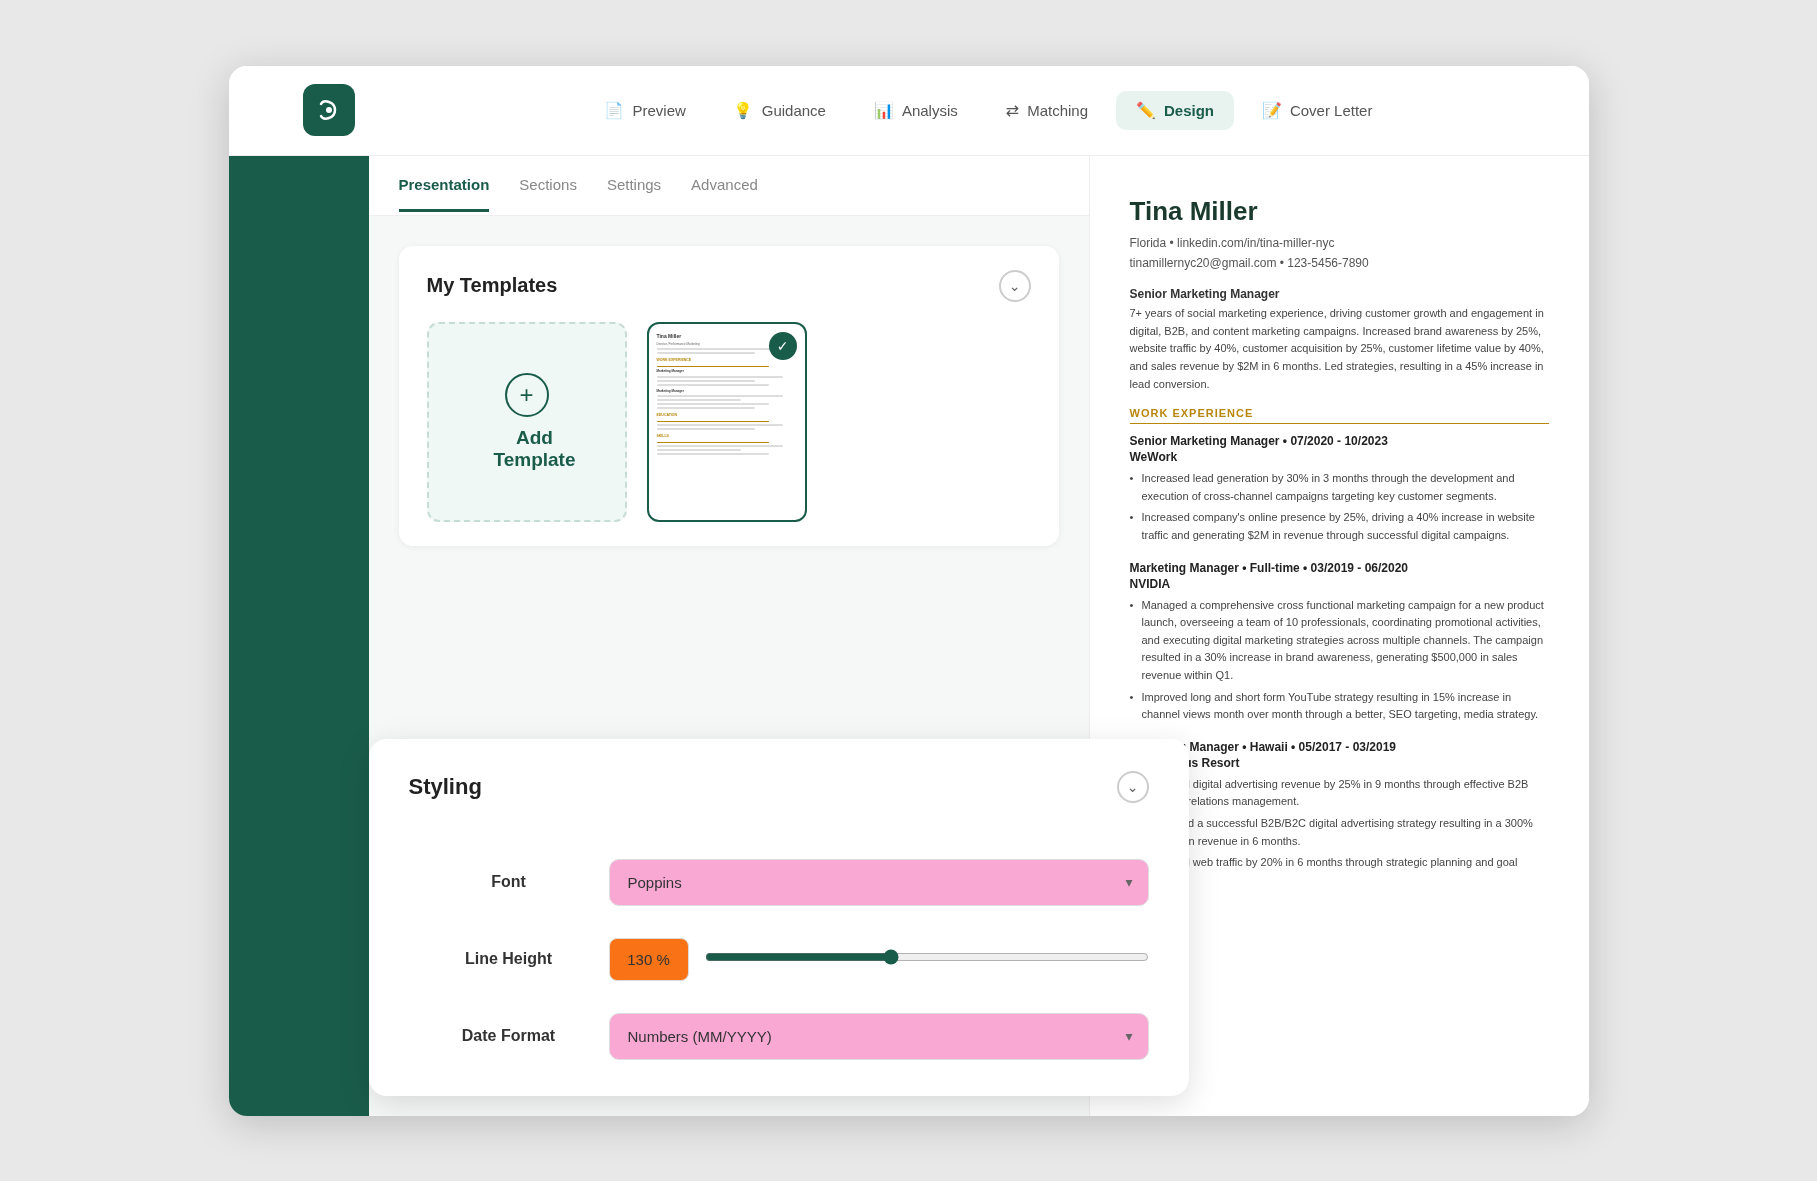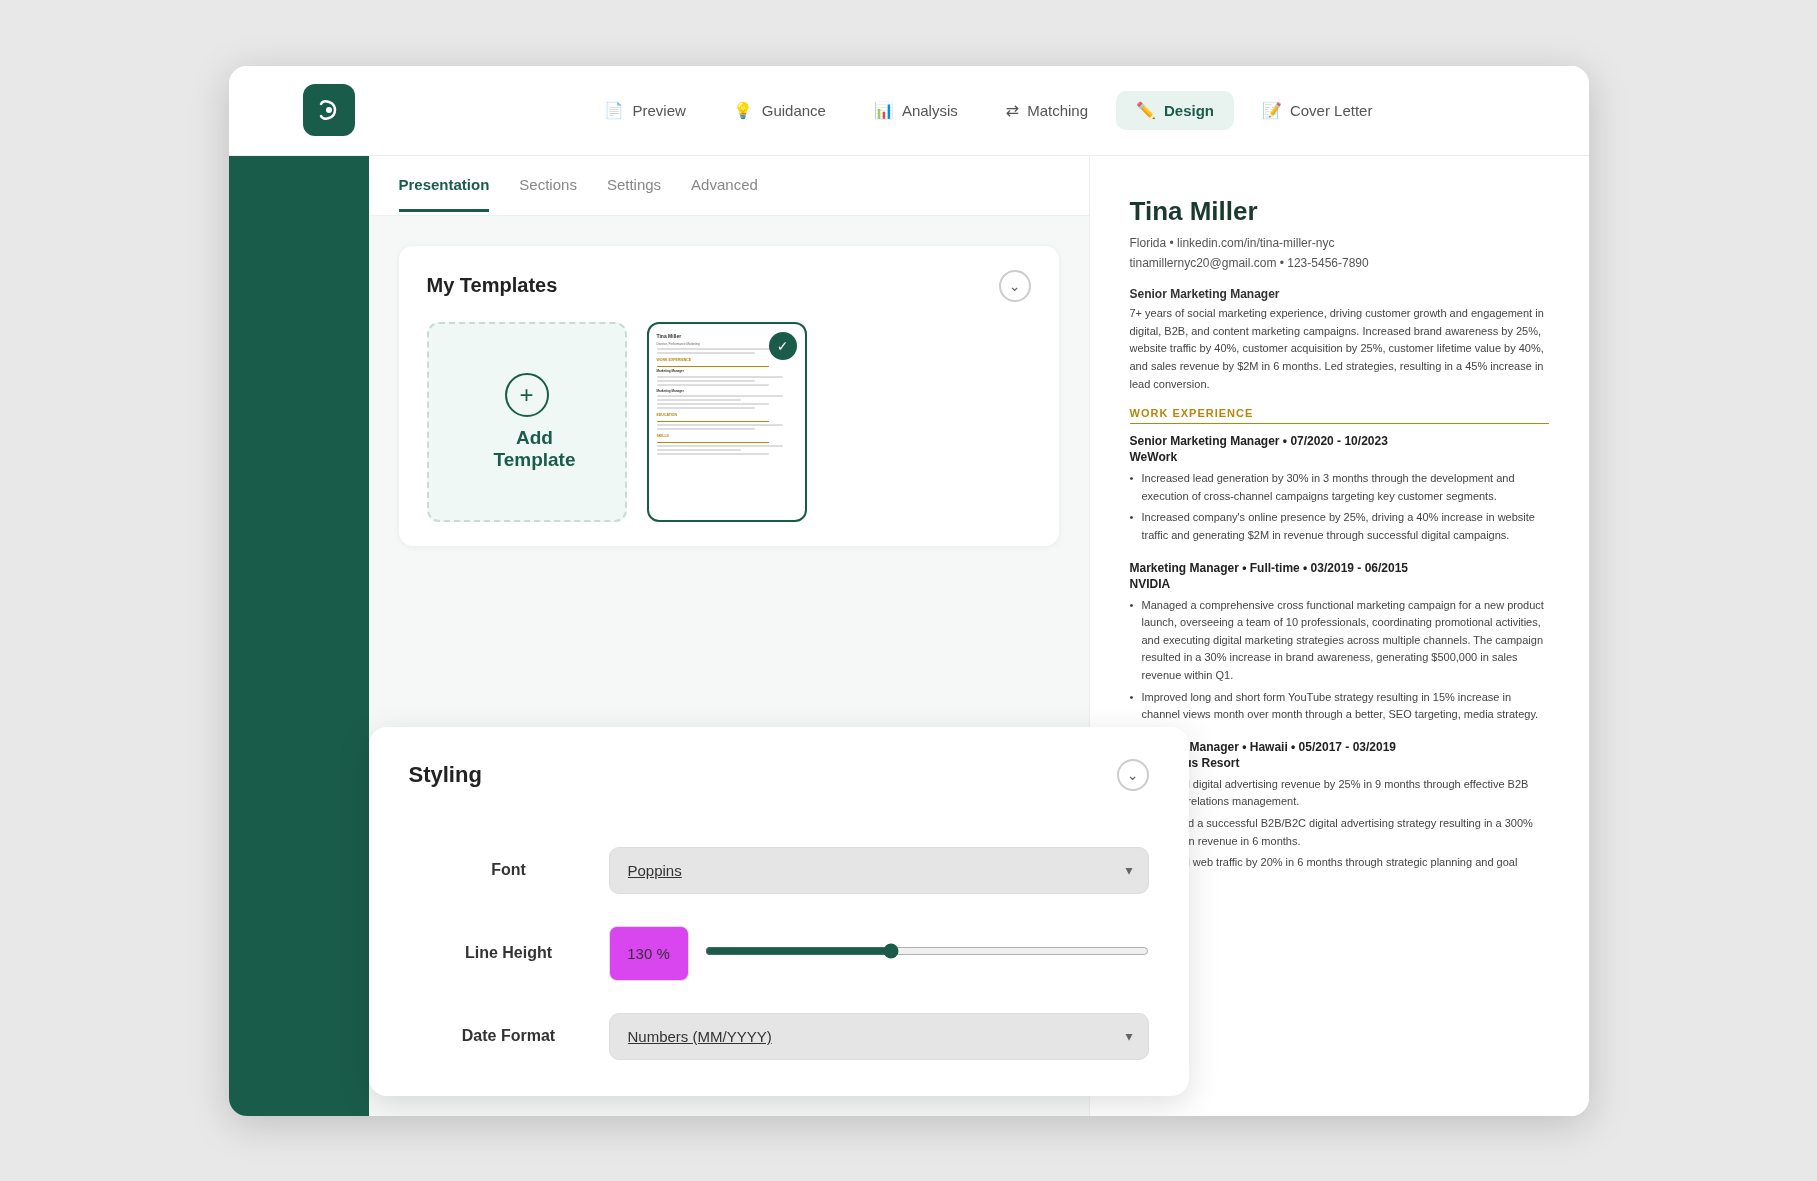--- a/index.html
+++ b/index.html
@@ -323,26 +323,25 @@
 
     .select-wrapper {
       position: relative;
     }
 
     .select-wrapper select {
       width: 100%;
       padding: 14px 18px;
       border-radius: 10px;
       border: 1.5px solid #ddd;
-      background: #e5e5e5;
+      background: #f9a8d4;
       font-size: 15px;
       color: #333;
       appearance: none;
       cursor: pointer;
-      text-decoration: underline;
     }
 
     .select-arrow {
       position: absolute;
       right: 16px;
       top: 50%;
       transform: translateY(-50%);
       pointer-events: none;
       color: #666;
       font-size: 14px;
@@ -350,26 +349,26 @@
 
     
     .line-height-control {
       display: flex;
       align-items: center;
       gap: 16px;
     }
 
     .line-height-value {
       width: 80px;
-      padding: 18px 14px;
+      padding: 12px 14px;
       border-radius: 8px;
       border: 1.5px solid #ddd;
       font-size: 15px;
       color: #333;
-      background: #d946ef;
+      background: #f97316;
       text-align: center;
     }
 
     .slider-container {
       flex: 1;
     }
 
     input[type="range"] {
       width: 100%;
       accent-color: #1a5c4a;
@@ -666,21 +665,21 @@
       <div class="resume-section-title">WORK EXPERIENCE</div>
 
       <div class="resume-job-block">
         <div class="resume-job-title">Senior Marketing Manager • 07/2020 - 10/2023</div>
         <div class="resume-company">WeWork</div>
         <div class="resume-bullet">Increased lead generation by 30% in 3 months through the development and execution of cross-channel campaigns targeting key customer segments.</div>
         <div class="resume-bullet">Increased company's online presence by 25%, driving a 40% increase in website traffic and generating $2M in revenue through successful digital campaigns.</div>
       </div>
 
       <div class="resume-job-block">
-        <div class="resume-job-title">Marketing Manager • Full-time • 03/2019 - 06/2015</div>
+        <div class="resume-job-title">Marketing Manager • Full-time • 03/2019 - 06/2020</div>
         <div class="resume-company">NVIDIA</div>
         <div class="resume-bullet">Managed a comprehensive cross functional marketing campaign for a new product launch, overseeing a team of 10 professionals, coordinating promotional activities, and executing digital marketing strategies across multiple channels. The campaign resulted in a 30% increase in brand awareness, generating $500,000 in sales revenue within Q1.</div>
         <div class="resume-bullet">Improved long and short form YouTube strategy resulting in 15% increase in channel views month over month through a better, SEO targeting, media strategy.</div>
       </div>
 
       <div class="resume-job-block">
         <div class="resume-job-title">Marketing Manager • Hawaii • 05/2017 - 03/2019</div>
         <div class="resume-company">White Lotus Resort</div>
         <div class="resume-bullet">Increased digital advertising revenue by 25% in 9 months through effective B2B and B2C relations management.</div>
         <div class="resume-bullet">Developed a successful B2B/B2C digital advertising strategy resulting in a 300% increase in revenue in 6 months.</div>

